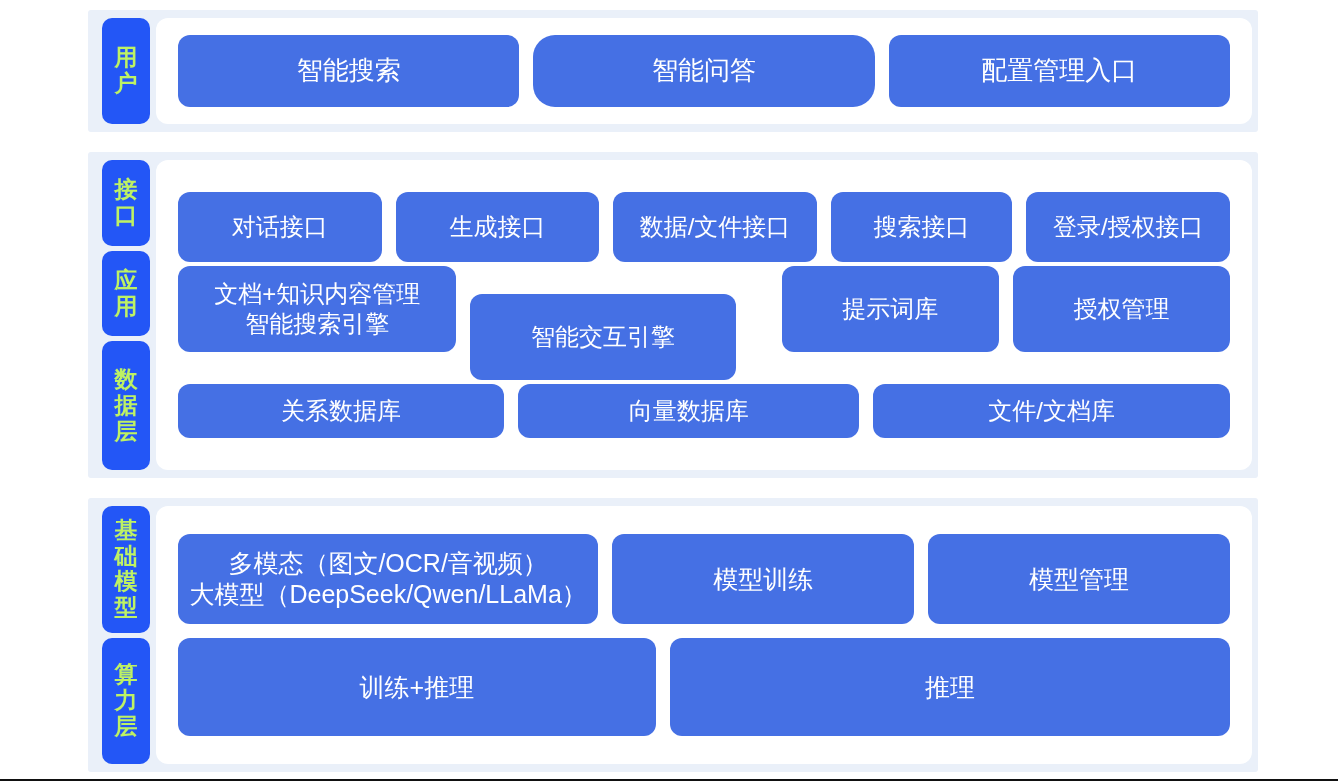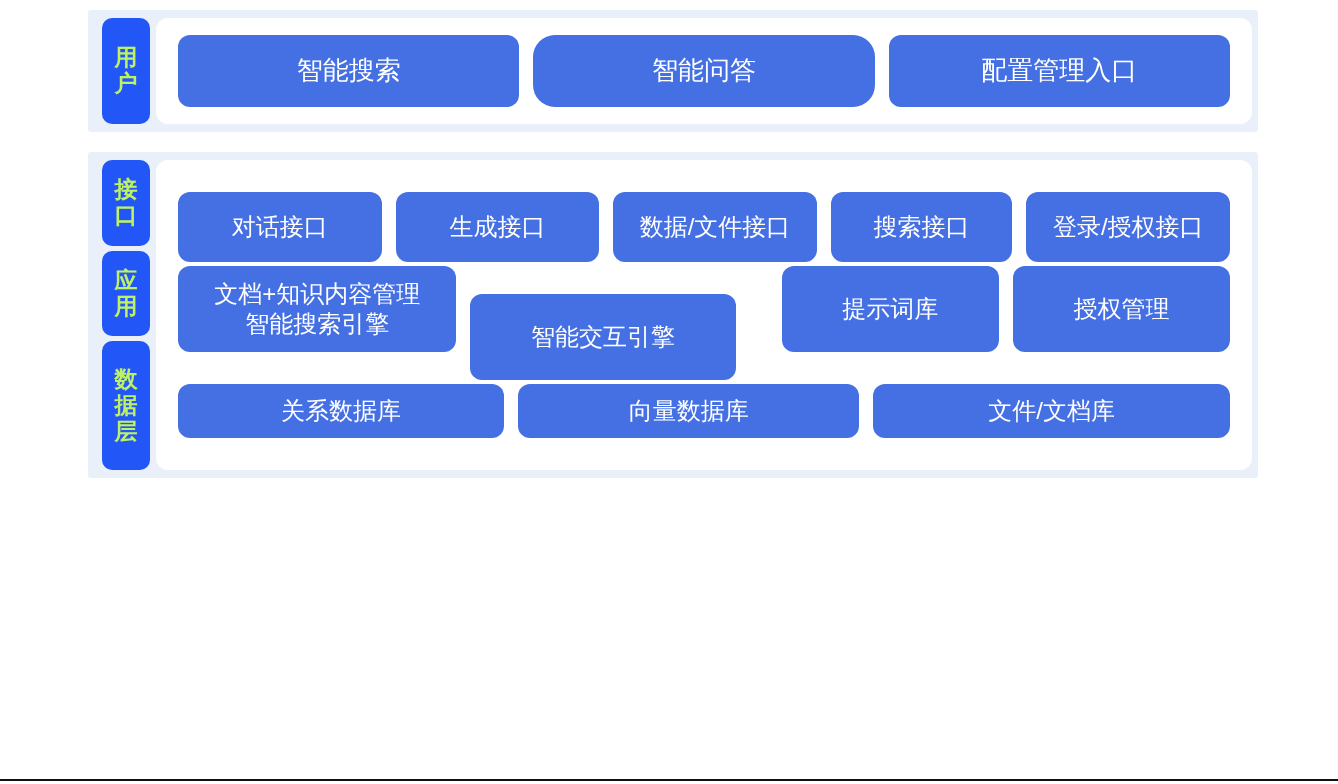--- a/index.html
+++ b/index.html
@@ -183,15 +183,40 @@
 
       <div class="row row-data">
         <div class="card" style="flex:1 1 0;">关系数据库</div>
         <div class="card" style="flex:1.05 1 0;">向量数据库</div>
         <div class="card" style="flex:1.1 1 0;">文件/文档库</div>
       </div>
 
     </div>
   </div>
 
+  <div class="section sec-bottom">
+    <div class="label-col">
+      <div class="layer-label lbl-flex-2">
+        <span>基础模型</span>
+      </div>
+      <div class="layer-label lbl-flex-2">
+        <span>算力层</span>
+      </div>
+    </div>
+    <div class="panel">
+
+      <div class="row row-model">
+        <div class="card model-big" style="flex:1.42 1 0;">多模态（图文/OCR/音视频）
+大模型（DeepSeek/Qwen/LLaMa）</div>
+        <div class="card" style="flex:1 1 0;">模型训练</div>
+        <div class="card" style="flex:1 1 0;">模型管理</div>
+      </div>
+
+      <div class="row row-compute">
+        <div class="card" style="flex:1 1 0;">训练+推理</div>
+        <div class="card" style="flex:1.18 1 0;">推理</div>
+      </div>
+
+    </div>
+  </div>
 
   <div class="bottom-rule"></div>
 </div>
 
 </body></html>

